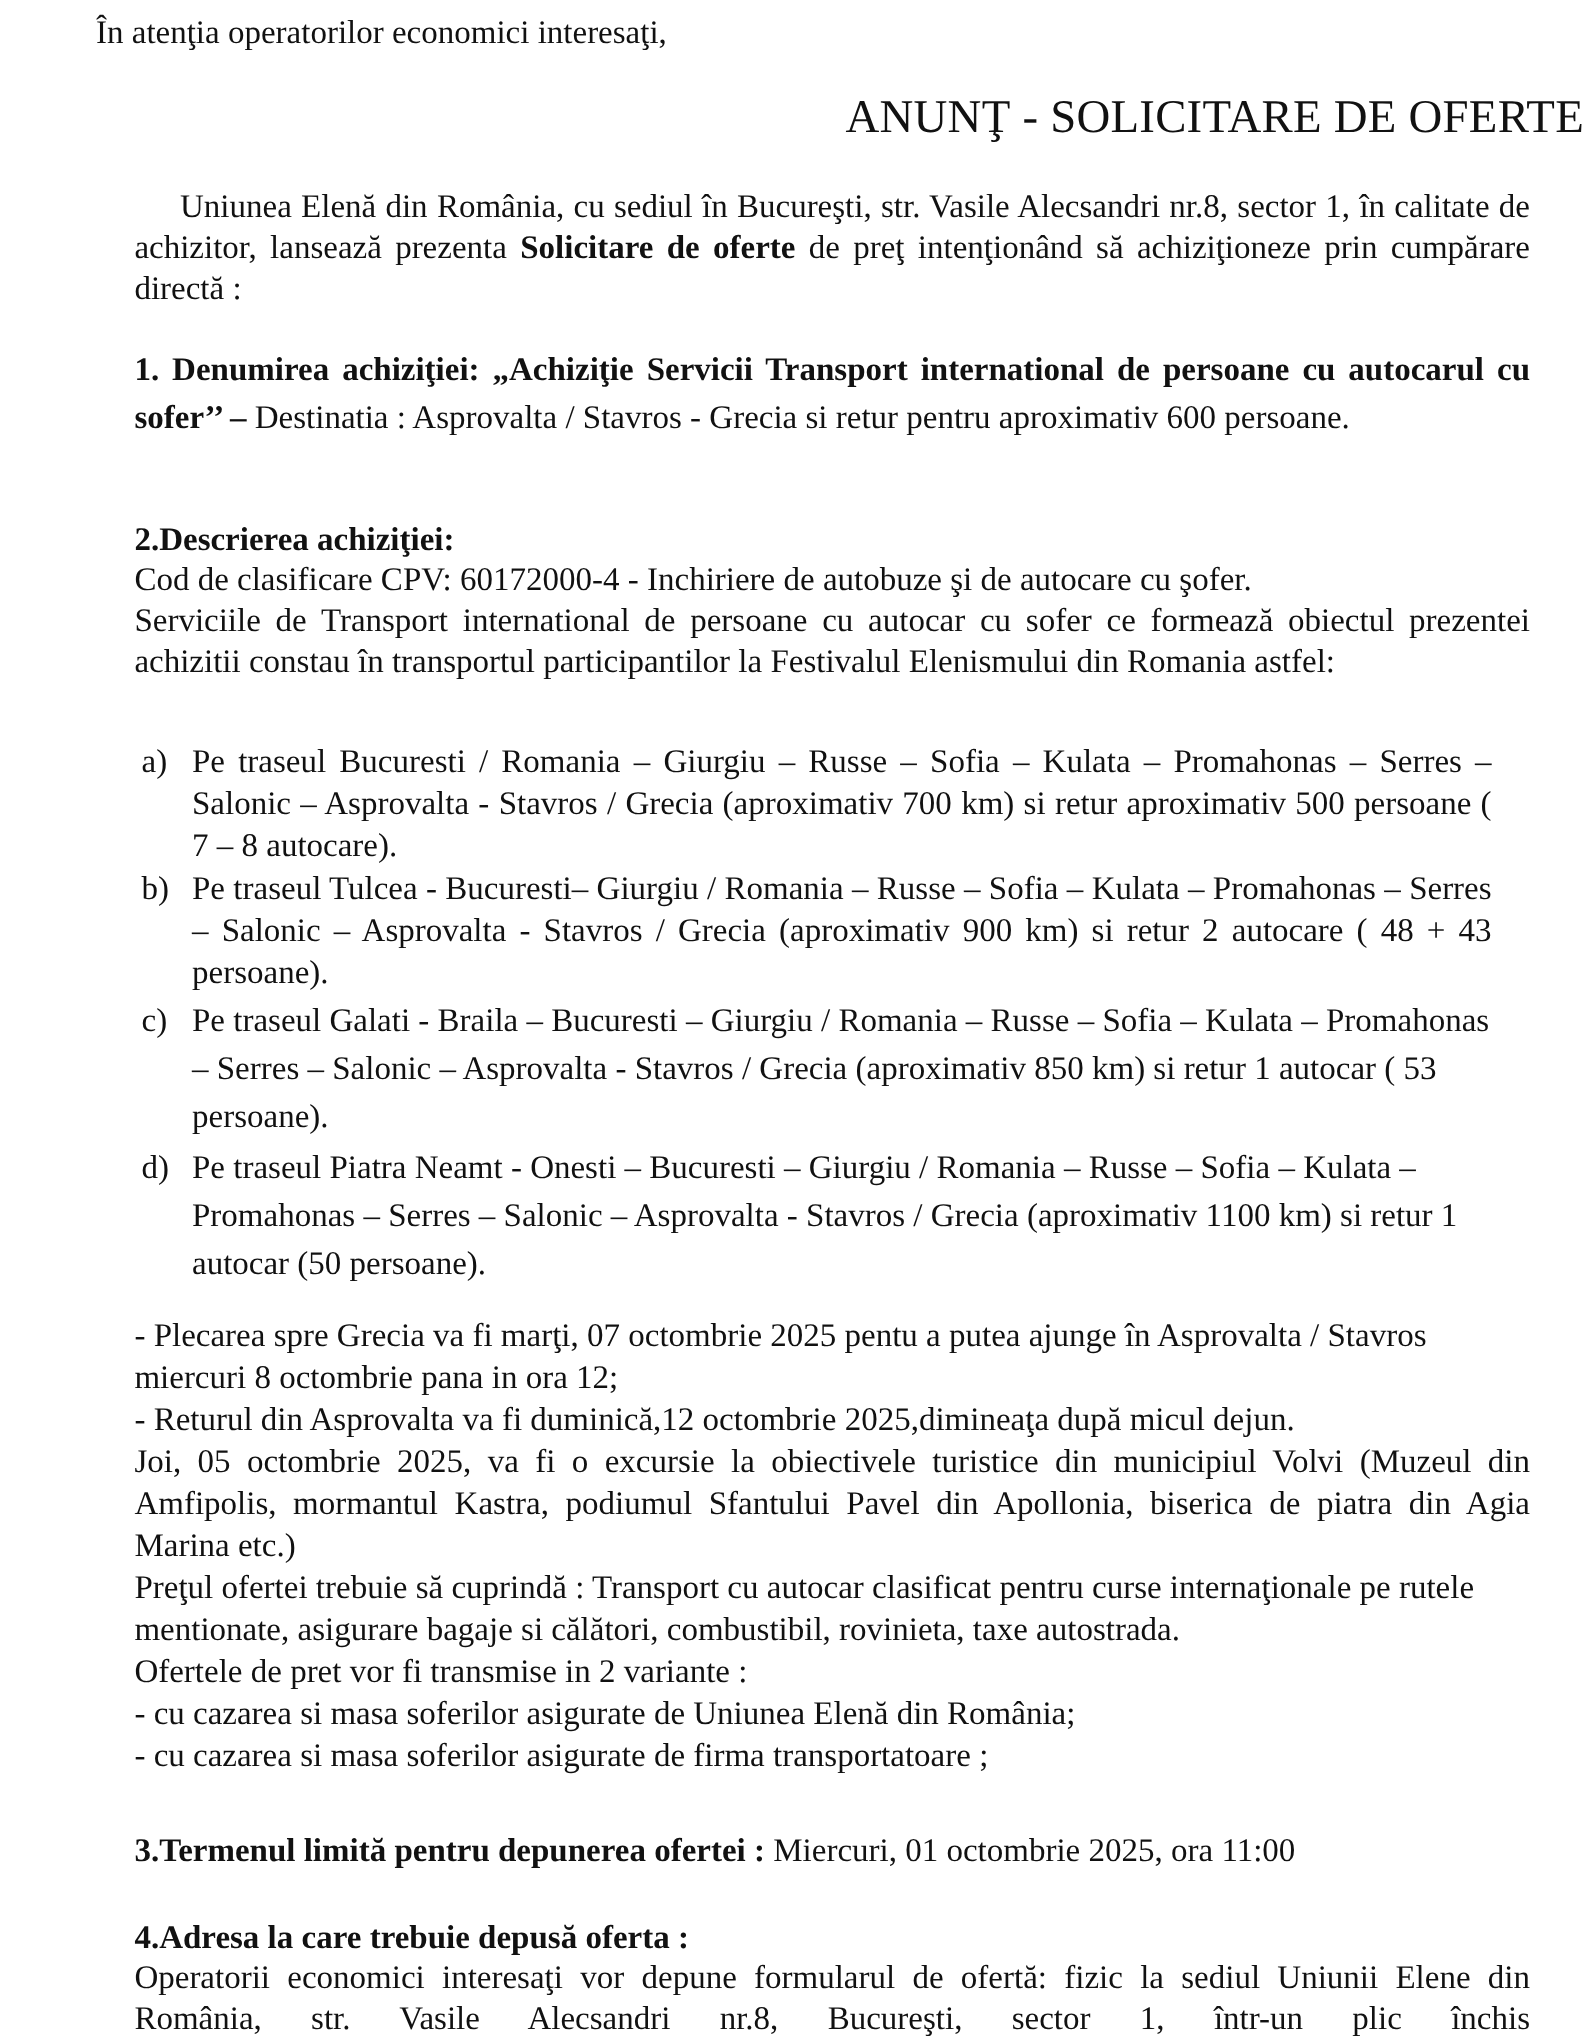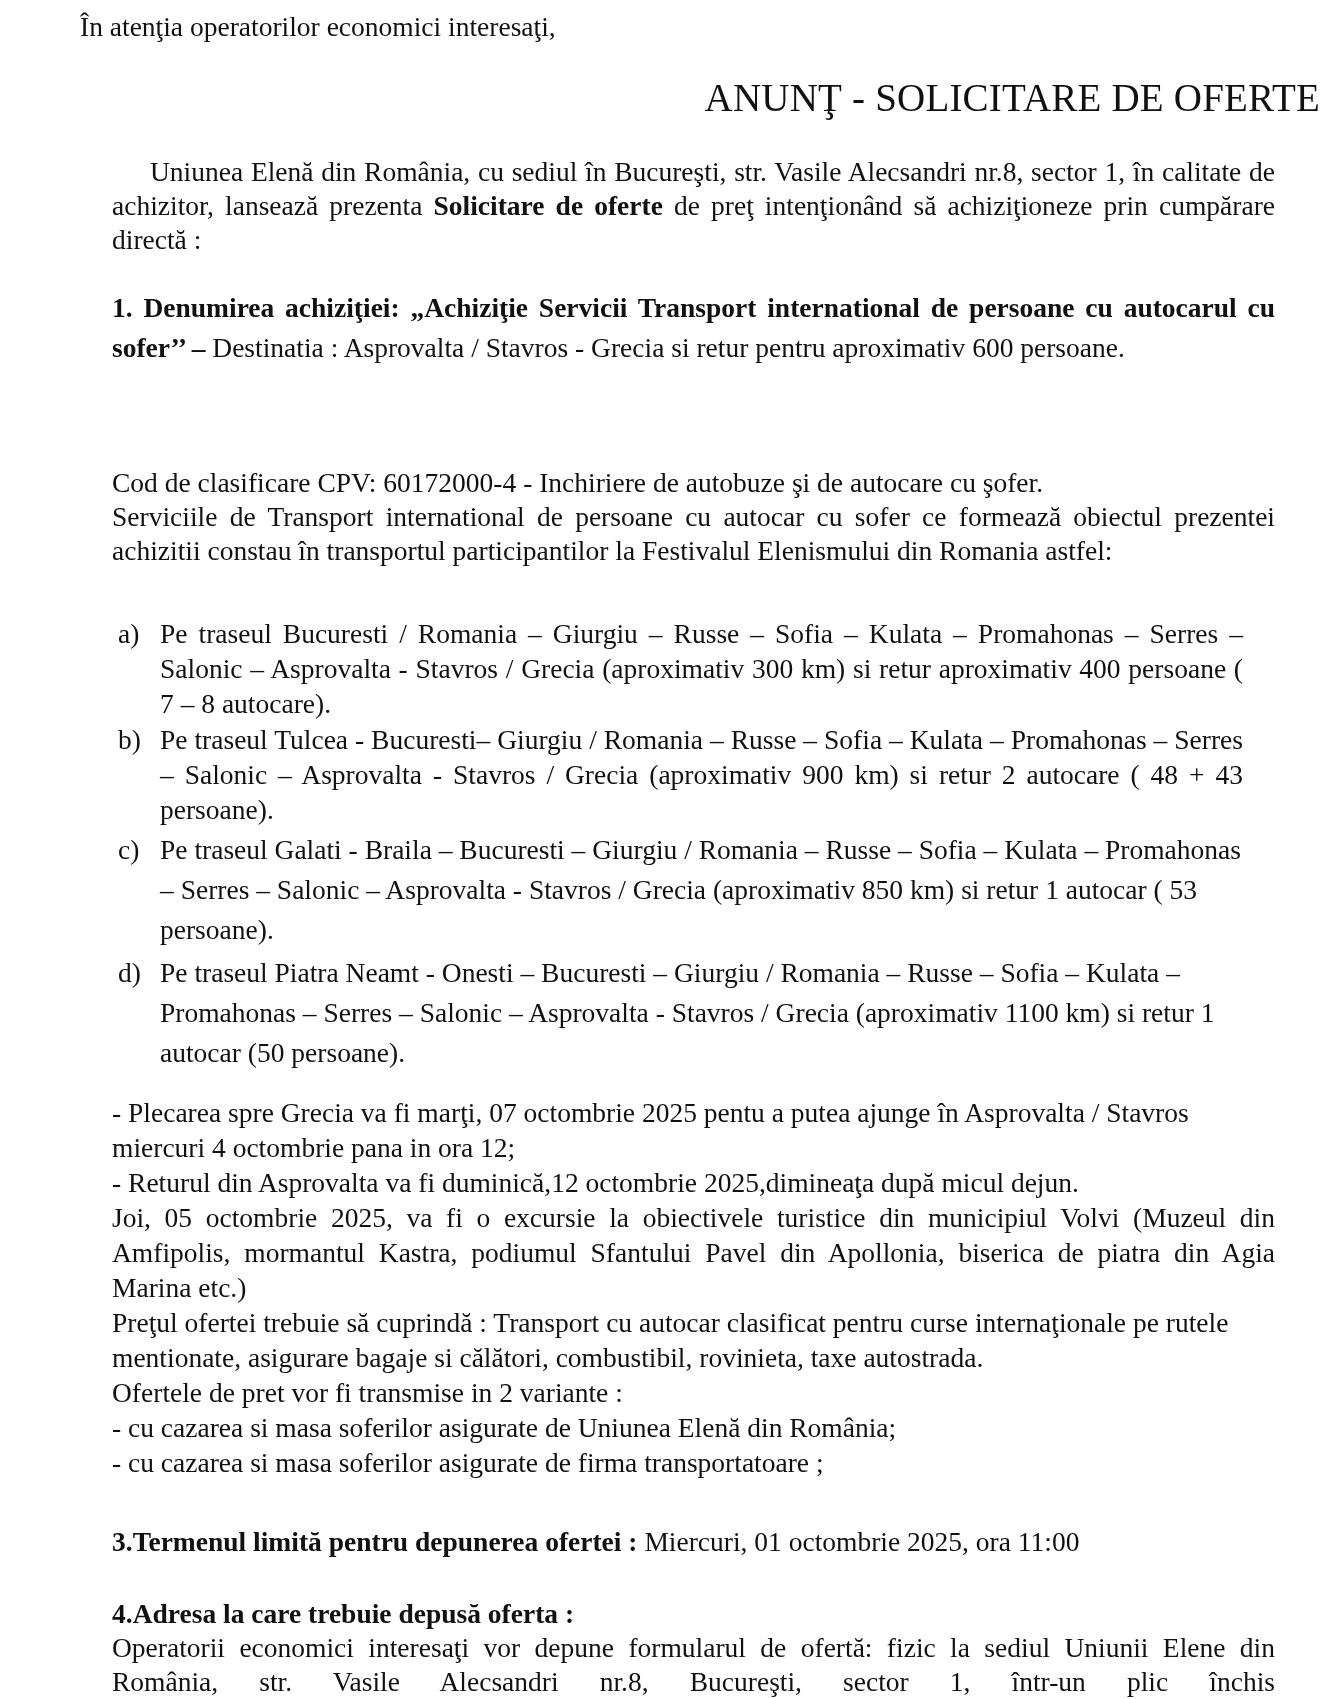--- a/index.html
+++ b/index.html
@@ -39,30 +39,31 @@
 <div class="page">
 
   <div class="t greeting">În atenţia operatorilor economici interesaţi,</div>
 
   <div class="title">ANUNŢ - SOLICITARE DE OFERTE</div>
 
   <div class="t block j intro"><span>Uniunea Elenă din România, cu sediul în Bucureşti, str. Vasile Alecsandri nr.8, sector 1, în calitate de achizitor, lansează prezenta </span><b>Solicitare de oferte</b><span> de preţ intenţionând să achiziţioneze prin cumpărare directă :</span></div>
 
   <div class="t block j sec1"><b>1. Denumirea achiziţiei: „Achiziţie Servicii Transport international de persoane cu autocarul cu sofer’’ –</b><span> Destinatia : Asprovalta / Stavros - Grecia si retur pentru aproximativ 600 persoane.</span></div>
 
+  <div class="t block sec2h b">2.Descrierea achiziţiei:</div>
 
   <div class="t block sec2">
     <div>Cod de clasificare CPV: 60172000-4 - Inchiriere de autobuze şi de autocare cu şofer.</div>
     <div class="j">Serviciile de Transport international de persoane cu autocar cu sofer ce formează obiectul prezentei achizitii constau în transportul participantilor la Festivalul Elenismului din Romania  astfel:</div>
   </div>
 
   <div class="t list j lia">
     <div class="li">
         <span class="lbl">a)</span>
-        <span class="txt j">Pe traseul Bucuresti / Romania – Giurgiu – Russe – Sofia – Kulata – Promahonas – Serres – Salonic – Asprovalta - Stavros / Grecia (aproximativ 300 km) si retur aproximativ 400 persoane ( 7 – 8 autocare).</span>
+        <span class="txt j">Pe traseul Bucuresti / Romania – Giurgiu – Russe – Sofia – Kulata – Promahonas – Serres – Salonic – Asprovalta - Stavros / Grecia (aproximativ 700 km) si retur aproximativ 500 persoane ( 7 – 8 autocare).</span>
       </div>
   </div>
   <div class="t list j lib">
     <div class="li">
         <span class="lbl">b)</span>
         <span class="txt j">Pe traseul Tulcea - Bucuresti– Giurgiu / Romania – Russe – Sofia – Kulata – Promahonas – Serres – Salonic – Asprovalta - Stavros / Grecia (aproximativ 900 km) si retur 2 autocare ( 48 + 43 persoane).</span>
       </div>
   </div>
   <div class="t list lic">
     <div class="li">
@@ -71,21 +72,21 @@
       </div>
   </div>
   <div class="t list lid">
     <div class="li">
         <span class="lbl">d)</span>
         <span class="txt">Pe traseul Piatra Neamt - Onesti – Bucuresti – Giurgiu / Romania – Russe – Sofia – Kulata – Promahonas – Serres – Salonic – Asprovalta - Stavros / Grecia (aproximativ 1100 km) si retur 1 autocar (50 persoane).</span>
       </div>
   </div>
 
   <div class="t block notes">
-    <div>- Plecarea spre Grecia va fi marţi, 07 octombrie 2025 pentu a putea ajunge în Asprovalta / Stavros miercuri 4 octombrie pana in ora 12;</div>
+    <div>- Plecarea spre Grecia va fi marţi, 07 octombrie 2025 pentu a putea ajunge în Asprovalta / Stavros miercuri 8 octombrie pana in ora 12;</div>
     <div>- Returul din Asprovalta va fi  duminică,12 octombrie 2025,dimineaţa după micul dejun.</div>
     <div class="j">Joi, 05 octombrie 2025, va fi o excursie la obiectivele turistice din municipiul Volvi (Muzeul din Amfipolis, mormantul Kastra, podiumul Sfantului Pavel din Apollonia, biserica de piatra din Agia Marina etc.)</div>
     <div>Preţul ofertei trebuie să cuprindă : Transport cu autocar clasificat pentru curse internaţionale pe rutele mentionate, asigurare bagaje si călători, combustibil, rovinieta, taxe autostrada.</div>
     <div>Ofertele de pret vor fi transmise in 2 variante :</div>
     <div>- cu cazarea si masa soferilor asigurate de Uniunea Elenă din România;</div>
     <div>- cu cazarea si masa soferilor asigurate de firma transportatoare ;</div>
   </div>
 
   <div class="t block sec3"><b>3.Termenul limită pentru depunerea ofertei :</b><span> Miercuri, 01 octombrie 2025, ora 11:00</span></div>
 

